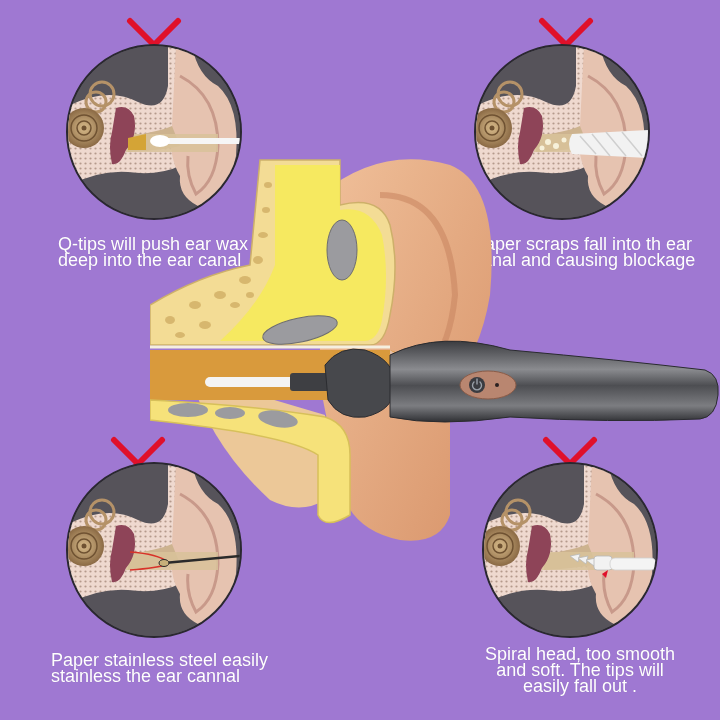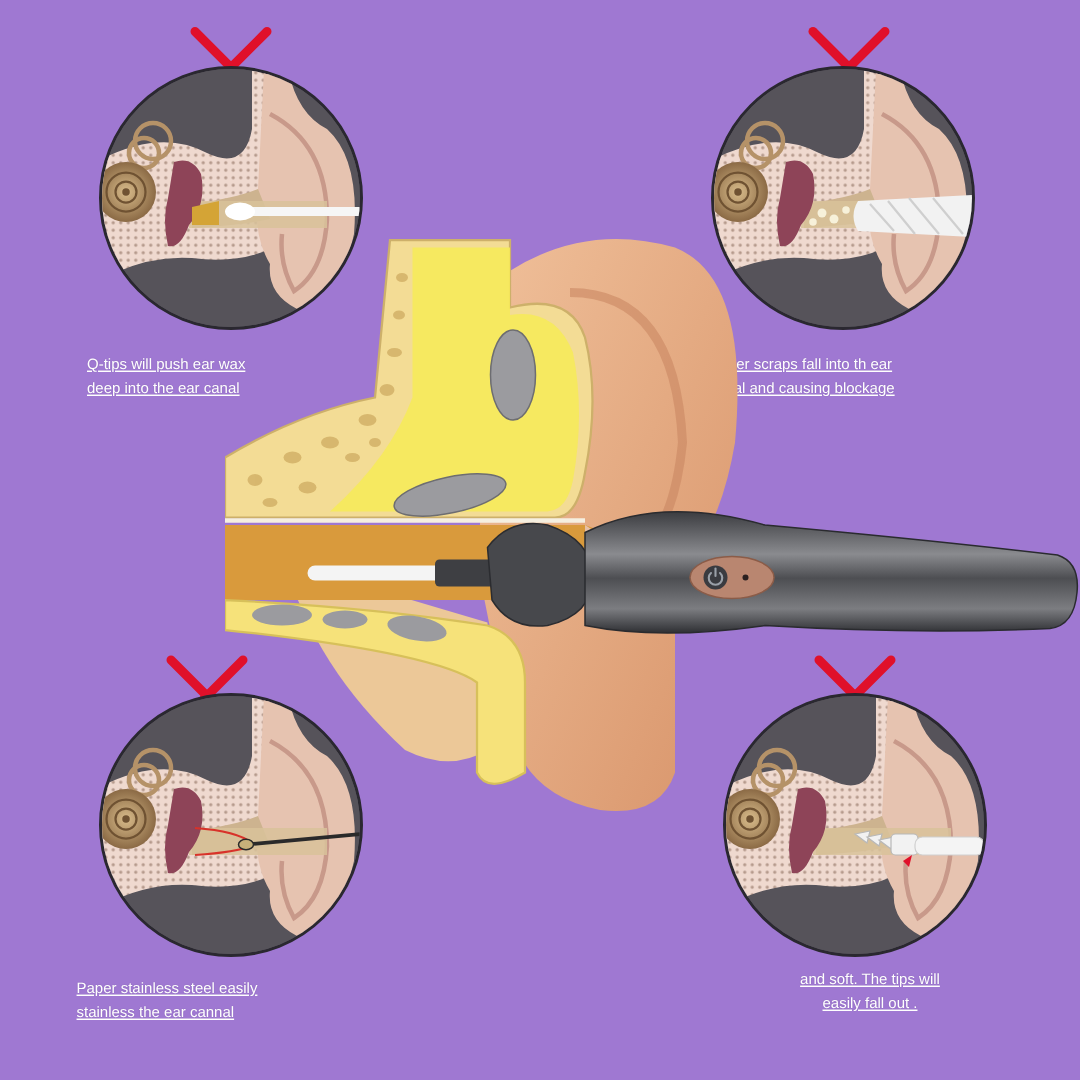--- a/index.html
+++ b/index.html
@@ -22,25 +22,24 @@
       overflow: hidden;
     }
     .circle svg { width: 100%; height: 100%; display: block; }
     .xmark {
       position: absolute;
       width: 60px; height: 56px;
     }
     .caption {
       position: absolute;
       color: #ffffff;
-      font-size: 10px;
+      font-size: 18px;
       line-height: 16px;
       white-space: nowrap;
       text-shadow: 0 0 1px rgba(0,0,0,0.15);
-      text-decoration: underline;
     }
     .caption span { display: block; }
     .caption.center { text-align: center; }
     #hero {
       position: absolute;
       left: 150px; top: 155px;
       width: 570px; height: 395px;
     }
     #hero svg { width: 100%; height: 100%; display: block; }
   </style>
@@ -222,16 +221,17 @@
         <path d="M86 92 L96 90 L94 98 Z"></path>
         <path d="M94 94 L104 92 L102 100 Z"></path>
         <path d="M102 96 L112 94 L110 102 Z"></path>
         <rect x="110" y="92" width="18" height="14" rx="3"></rect>
       </g>
       <rect x="126" y="94" width="46" height="12" rx="5" fill="#f4f4f4" stroke="#cfcfcf" stroke-width="0.8"></rect>
       <path d="M118 110 L124 106 L122 114 Z" fill="#e0102a"></path>
     </svg>
   </div>
   <div class="caption center" style="left:480px;top:646px;width:200px">
+    <span>Spiral head, too smooth</span>
     <span>and soft. The tips will</span>
     <span>easily fall out .</span>
   </div>
 </div>
 
 </body></html>

